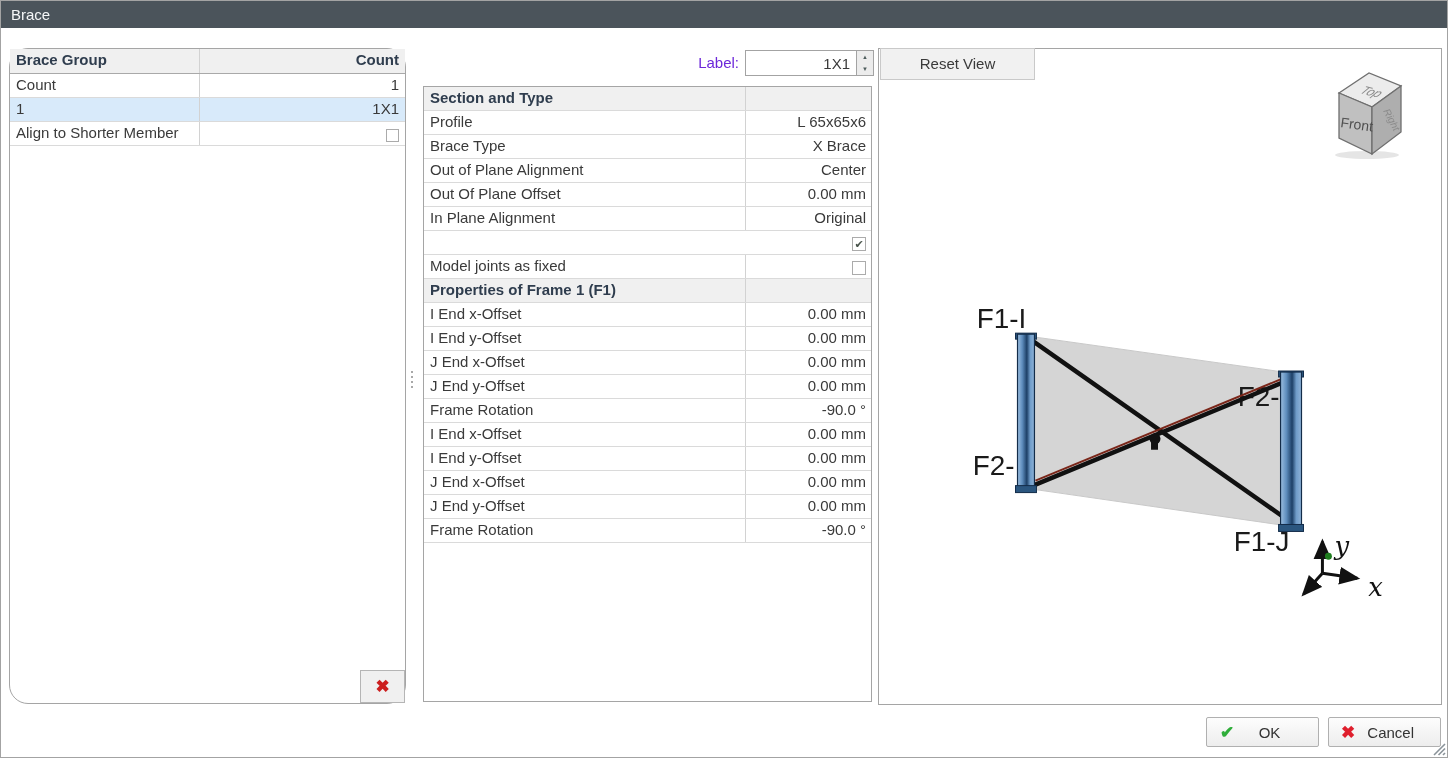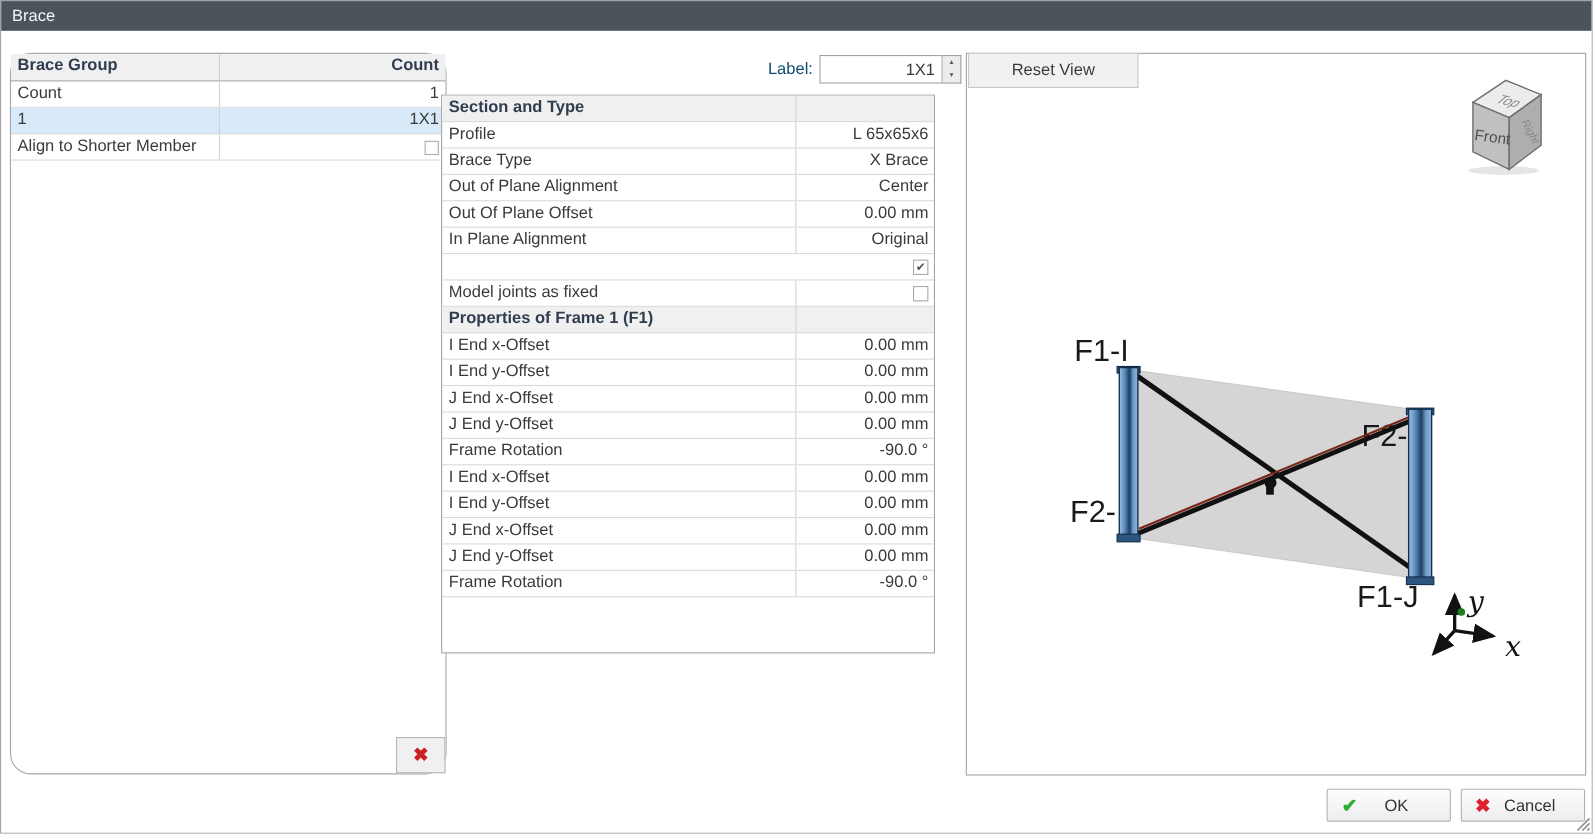--- a/index.html
+++ b/index.html
@@ -34,31 +34,31 @@
     background:#f0f0f0; border:1px solid #b5b5b5; color:#cc1f1f;
     font-weight:bold; font-size:17px; text-align:center; line-height:31px; cursor:pointer;
   }
   
   #splitter { position:absolute; left:406px; top:355px; width:10px; height:46px;
     display:flex; flex-direction:column; align-items:center; justify-content:center; gap:3px; cursor:col-resize; }
   #splitter i { width:2px; height:2px; background:#8b8b8b; border-radius:50%; }
 
   
   #label-caption { position:absolute; left:670px; top:53px; width:68px; text-align:right;
-    font-size:15px; color:#0c4a6e; }
+    font-size:15px; color:#6d28d9; }
   #label-input { position:absolute; left:744px; top:49px; width:112px; height:26px;
     border:1px solid #a3a3a3; font:15px "Liberation Sans",sans-serif; color:#3a3a3a;
     text-align:right; padding-right:6px; background:#fff; }
   #label-spinner { position:absolute; left:856px; top:49px; width:17px; height:26px;
     border:1px solid #a3a3a3; border-left:none; background:#ececec; }
   .spin-btn { width:100%; height:12px; font-size:6px; line-height:12px; text-align:center;
     color:#4e5d5d; cursor:pointer; }
 
   
-  #prop-panel { left:400px; top:85px; width:449px; height:508px; }
+  #prop-panel { left:422px; top:85px; width:449px; height:616px; }
   .pg-row { display:flex; height:24px; border-bottom:1px solid #dadada; font-size:15px; color:#3a3a3a; }
   .pg-head { background:#f0f0f0; font-weight:bold; color:#2f3d4e; }
   .pg-c1 { width:322px; padding:2px 0 0 6px; border-right:1px solid #d2d2d2; overflow:hidden; white-space:nowrap; }
   .pg-c2 { flex:1; padding:2px 5px 0 0; text-align:right; }
   .pg-c2 .checkbox { margin-top:2px; width:14px; height:14px; line-height:12px; }
 
   
   #view-panel { left:877px; top:47px; width:564px; height:657px; }
   #reset-view {
     position:absolute; left:1px; top:-1px; width:155px; height:32px;

